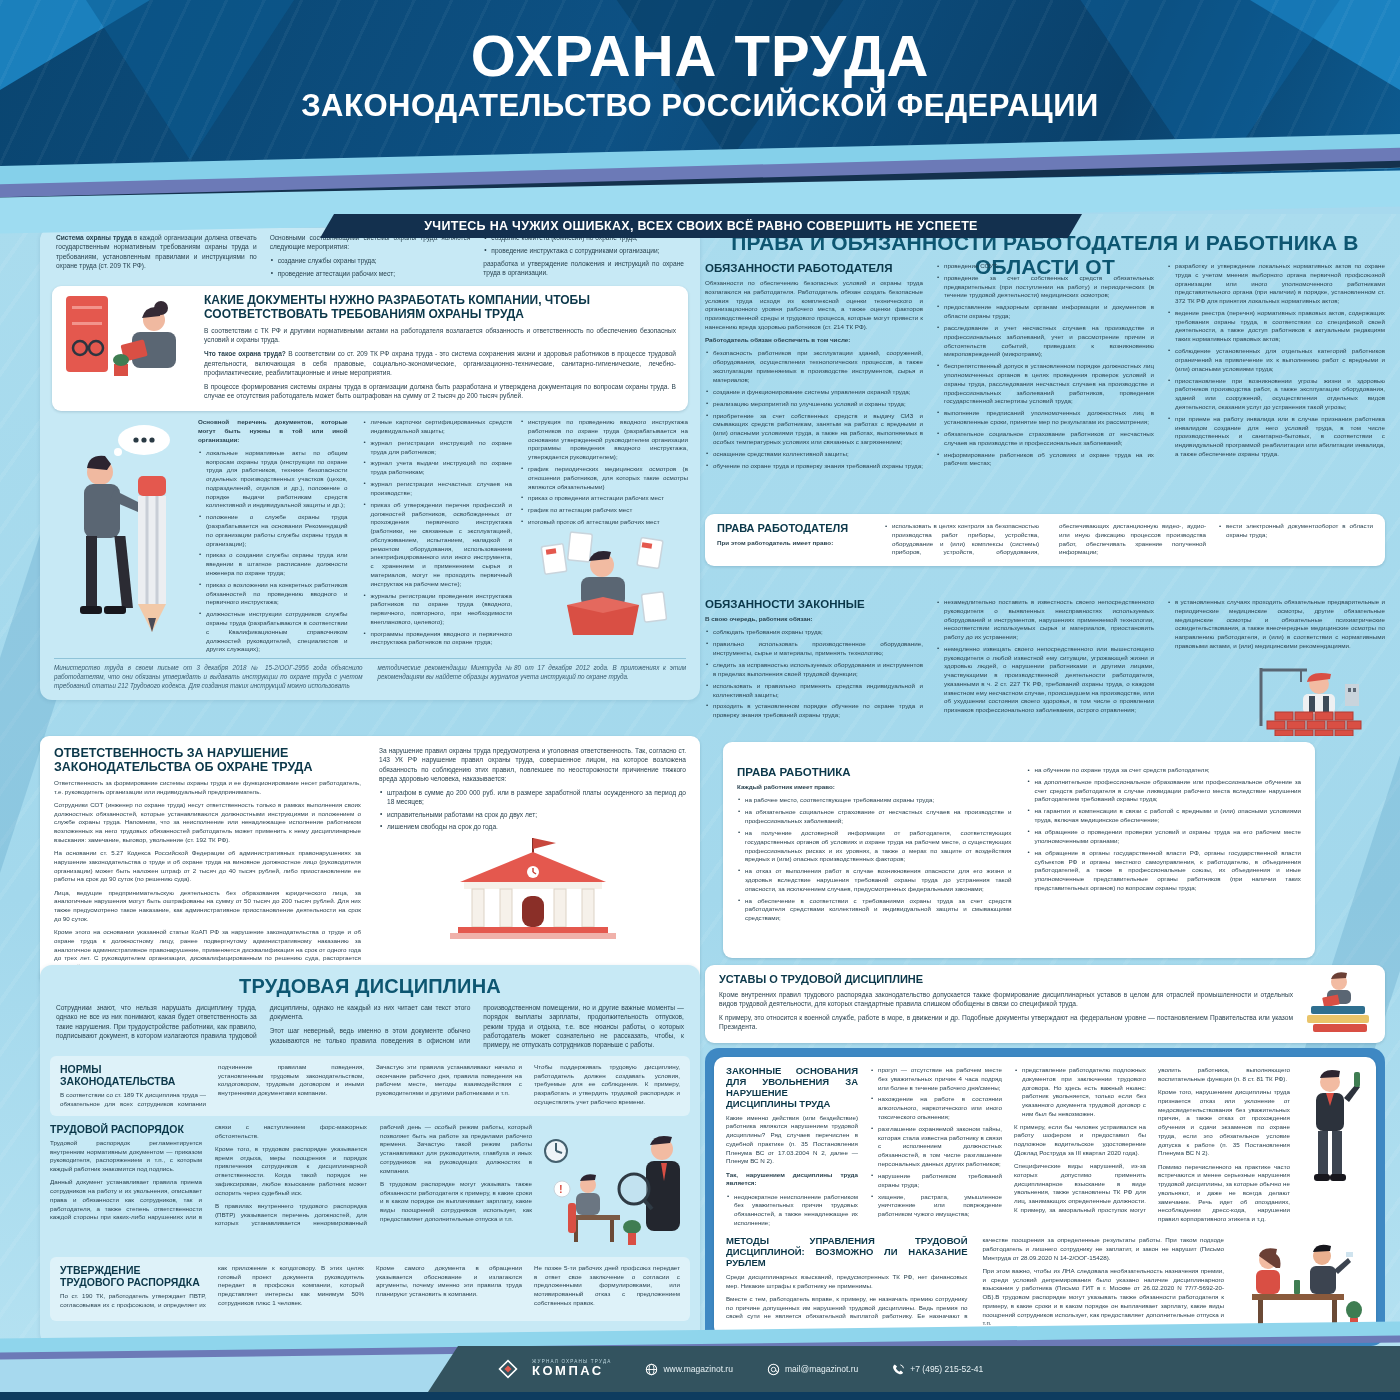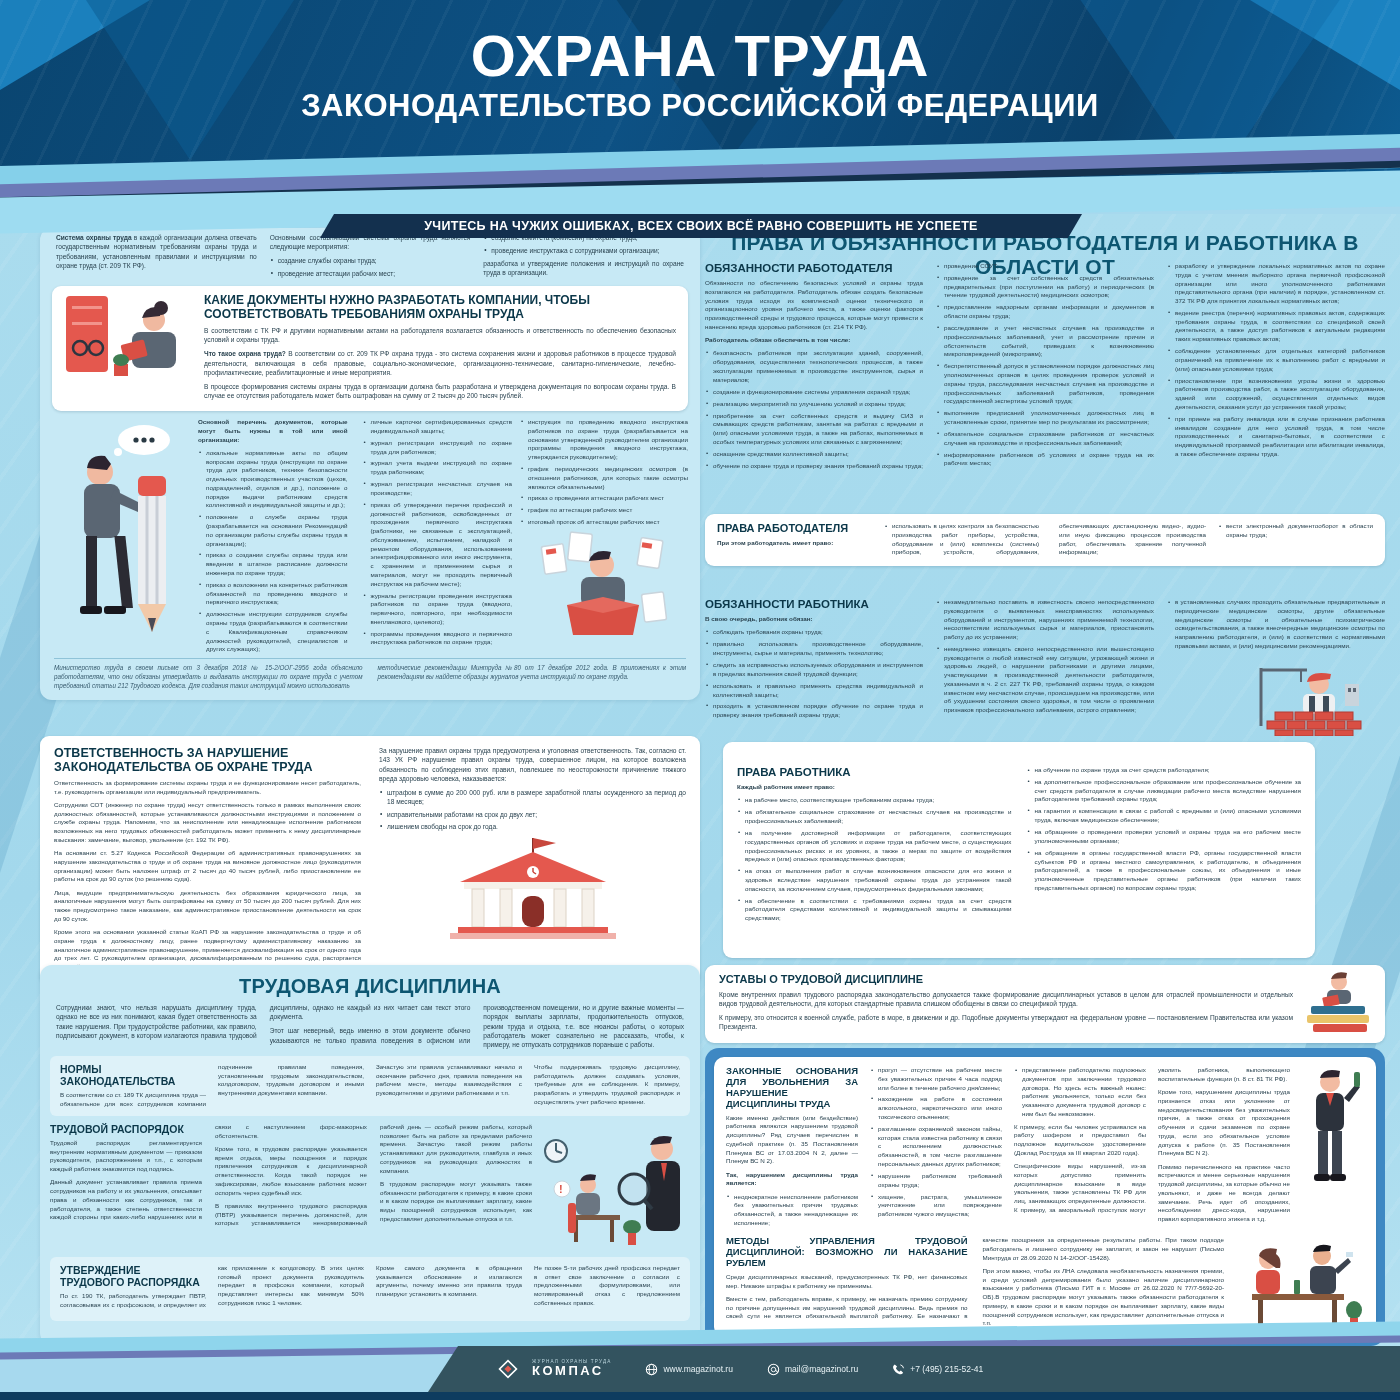--- a/index.html
+++ b/index.html
@@ -277,21 +277,21 @@
     <h3 class="h2" style="font-size:11px;">ПРАВА РАБОТОДАТЕЛЯ</h3>
     <p class="lead">При этом работодатель имеет право:</p>
     <ul class="b">
         <li>использовать в целях контроля за безопасностью производства работ приборы, устройства, оборудование и (или) комплексы (системы) приборов, устройств, оборудования, обеспечивающих дистанционную видео-, аудио- или иную фиксацию процессов производства работ, обеспечивать хранение полученной информации;</li>
         <li>вести электронный документооборот в области охраны труда;</li>
         <li>предоставлять дистанционный доступ к наблюдению за безопасным производством работ, а также к базам электронных документов работодателя в области охраны труда уполномоченным органам.В процессе формирования системы охраны труда в организации должна быть разработана и утверждена документация по вопросам охраны труда. В случае ее отсутствия работодатель может быть оштрафован на сумму от 2 тысяч до 200 тысяч рублей.</li>
       </ul>
   </div>
 
   <div class="t t-sm cols3 abs" style="left:705px;top:598px;width:680px;height:138px;overflow:hidden;">
-    <h3 class="h2">ОБЯЗАННОСТИ РАБОТНИКА</h3>
+    <h3 class="h2">ОБЯЗАННОСТИ ЗАКОННЫЕ</h3>
     <p class="lead">В свою очередь, работник обязан:</p>
     <ul class="b">
         <li>соблюдать требования охраны труда;</li>
         <li>правильно использовать производственное оборудование, инструменты, сырье и материалы, применять технологию;</li>
         <li>следить за исправностью используемых оборудования и инструментов в пределах выполнения своей трудовой функции;</li>
         <li>использовать и правильно применять средства индивидуальной и коллективной защиты;</li>
         <li>проходить в установленном порядке обучение по охране труда и проверку знания требований охраны труда;</li>
         <li>незамедлительно поставить в известность своего непосредственного руководителя о выявленных неисправностях используемых оборудований и инструментов, нарушениях применяемой технологии, несоответствии используемых сырья и материалов, приостановить работу до их устранения;</li>
         <li>немедленно извещать своего непосредственного или вышестоящего руководителя о любой известной ему ситуации, угрожающей жизни и здоровью людей, о нарушении работниками и другими лицами, участвующими в производственной деятельности работодателя, указанными в ч. 2 ст. 227 ТК РФ, требований охраны труда, о каждом известном ему несчастном случае, происшедшем на производстве, или об ухудшении состояния своего здоровья, в том числе о проявлении признаков профессионального заболевания, острого отравления;</li>
         <li>в установленных случаях проходить обязательные предварительные и периодические медицинские осмотры, другие обязательные медицинские осмотры и обязательные психиатрические освидетельствования, а также внеочередные медицинские осмотры по направлению работодателя, и (или) в соответствии с нормативными правовыми актами, и (или) медицинскими рекомендациями.</li>

